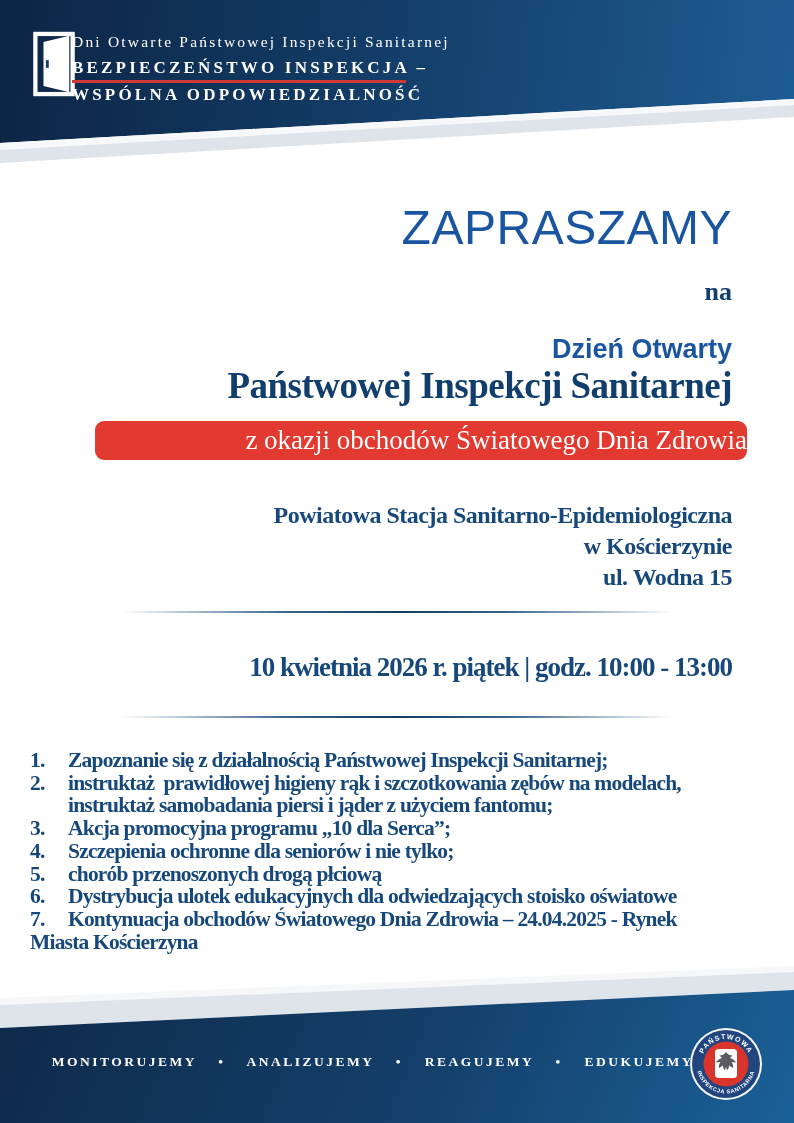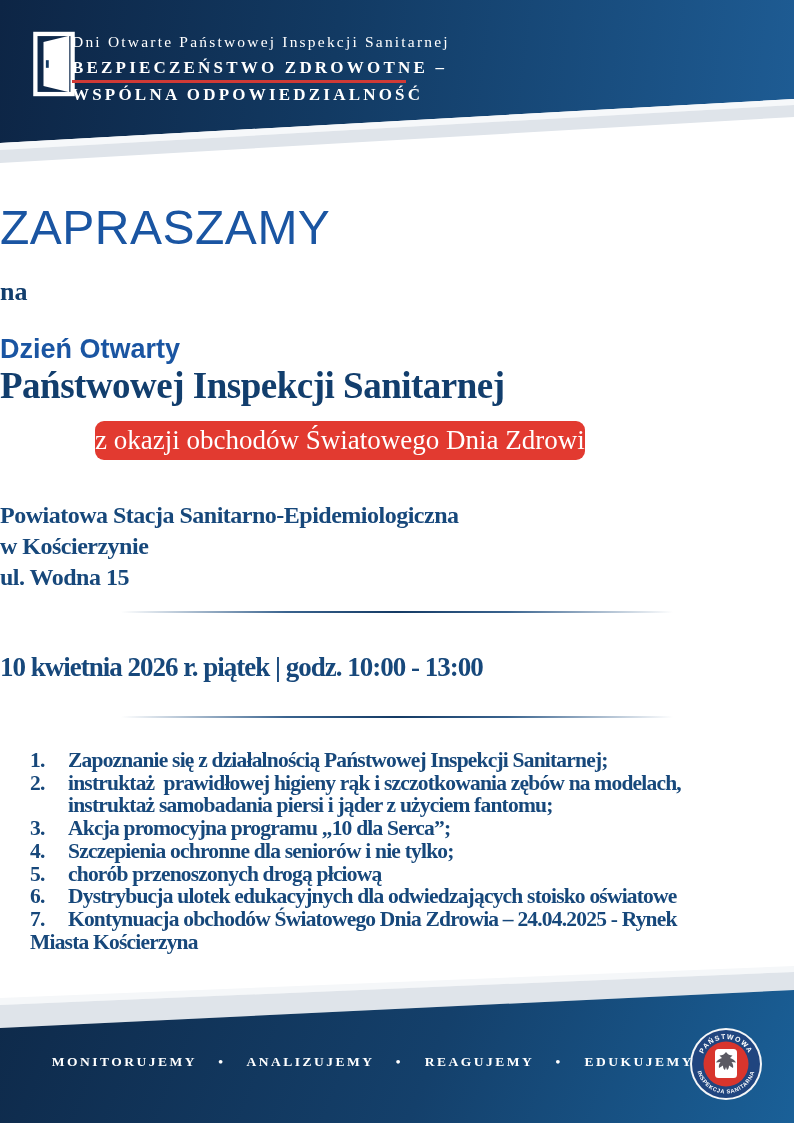--- a/index.html
+++ b/index.html
@@ -28,30 +28,30 @@
     clip-path:polygon(0 150px,100% 105px,100% 117px,0 163px);}
 
   .door{position:absolute;left:33px;top:31px}
   .masthead{position:absolute;left:72px;top:33px;color:#fff}
   .mast-line1{font-size:15.5px;letter-spacing:2.2px;font-weight:500;white-space:pre}
   .mast-line2{margin-top:7px;font-size:17px;font-weight:bold;letter-spacing:3.2px;white-space:pre}
   .mast-underline{width:334px;height:3px;background:var(--underline-red);margin-top:2px}
   .mast-line3{margin-top:2px;font-size:17px;font-weight:bold;letter-spacing:3.2px;white-space:pre}
 
   
-  .center{position:absolute;left:0;width:732px;text-align:left}
+  .center{position:absolute;left:0;width:732px;text-align:right}
   .zapraszamy{top:200px;font-family:"Liberation Sans",sans-serif;font-weight:500;
     font-size:48px;color:var(--heading-blue);letter-spacing:0.5px}
   .na{top:277px;font-weight:bold;font-size:26px;color:var(--deep-blue)}
   .event-line1{top:334px;font-family:"Liberation Sans",sans-serif;font-weight:bold;
     font-size:27px;color:var(--heading-blue)}
   .event-line2{top:364px;font-weight:bold;font-size:37px;color:var(--deep-blue);letter-spacing:-0.5px}
 
-  .occasion-banner{position:absolute;left:95px;top:421px;width:490px;height:39px;
-    background:var(--red-accent);border-radius:9px;color:#fff;text-align:left;
+  .occasion-banner{position:absolute;left:95px;top:421px;width:652px;height:39px;
+    background:var(--red-accent);border-radius:9px;color:#fff;text-align:right;
     font-size:27px;line-height:39px;white-space:pre}
 
   .location{top:500px;font-weight:bold;font-size:24px;color:var(--text-blue);
     line-height:31px;letter-spacing:-0.5px}
 
   .divider{position:absolute;left:121px;width:552px;height:2px;
     background:linear-gradient(to right,rgba(23,72,123,0) 0%,rgba(23,72,123,.85) 30%,#143a64 50%,rgba(23,72,123,.85) 70%,rgba(23,72,123,0) 100%)}
   .divider-1{top:611px}
   .divider-2{top:716px}
 
@@ -89,21 +89,21 @@
   <div class="stripe-gray"></div>
 
   <svg class="door" width="42" height="66" viewBox="0 0 44 68" aria-hidden="true">
     <rect x="2.5" y="2.5" width="39" height="63" fill="none" stroke="#ffffff" stroke-width="4.5"></rect>
     <polygon points="11,11 38,4.5 38,63.5 11,57" fill="#ffffff"></polygon>
     <rect x="13.5" y="30" width="3" height="8" fill="#123a63"></rect>
   </svg>
 
   <div class="masthead">
     <div class="mast-line1">Dni Otwarte Państwowej Inspekcji Sanitarnej</div>
-    <div class="mast-line2">BEZPIECZEŃSTWO ZDROWOTNE –</div>
+    <div class="mast-line2">BEZPIECZEŃSTWO INSPEKCJA –</div>
     <div class="mast-underline"></div>
     <div class="mast-line3">WSPÓLNA ODPOWIEDZIALNOŚĆ</div>
   </div>
 
   <div class="center zapraszamy">ZAPRASZAMY</div>
   <div class="center na">na</div>
   <div class="center event-line1">Dzień Otwarty</div>
   <div class="center event-line2">Państwowej Inspekcji Sanitarnej</div>
 
   <div class="occasion-banner">z okazji obchodów Światowego Dnia Zdrowia</div>

